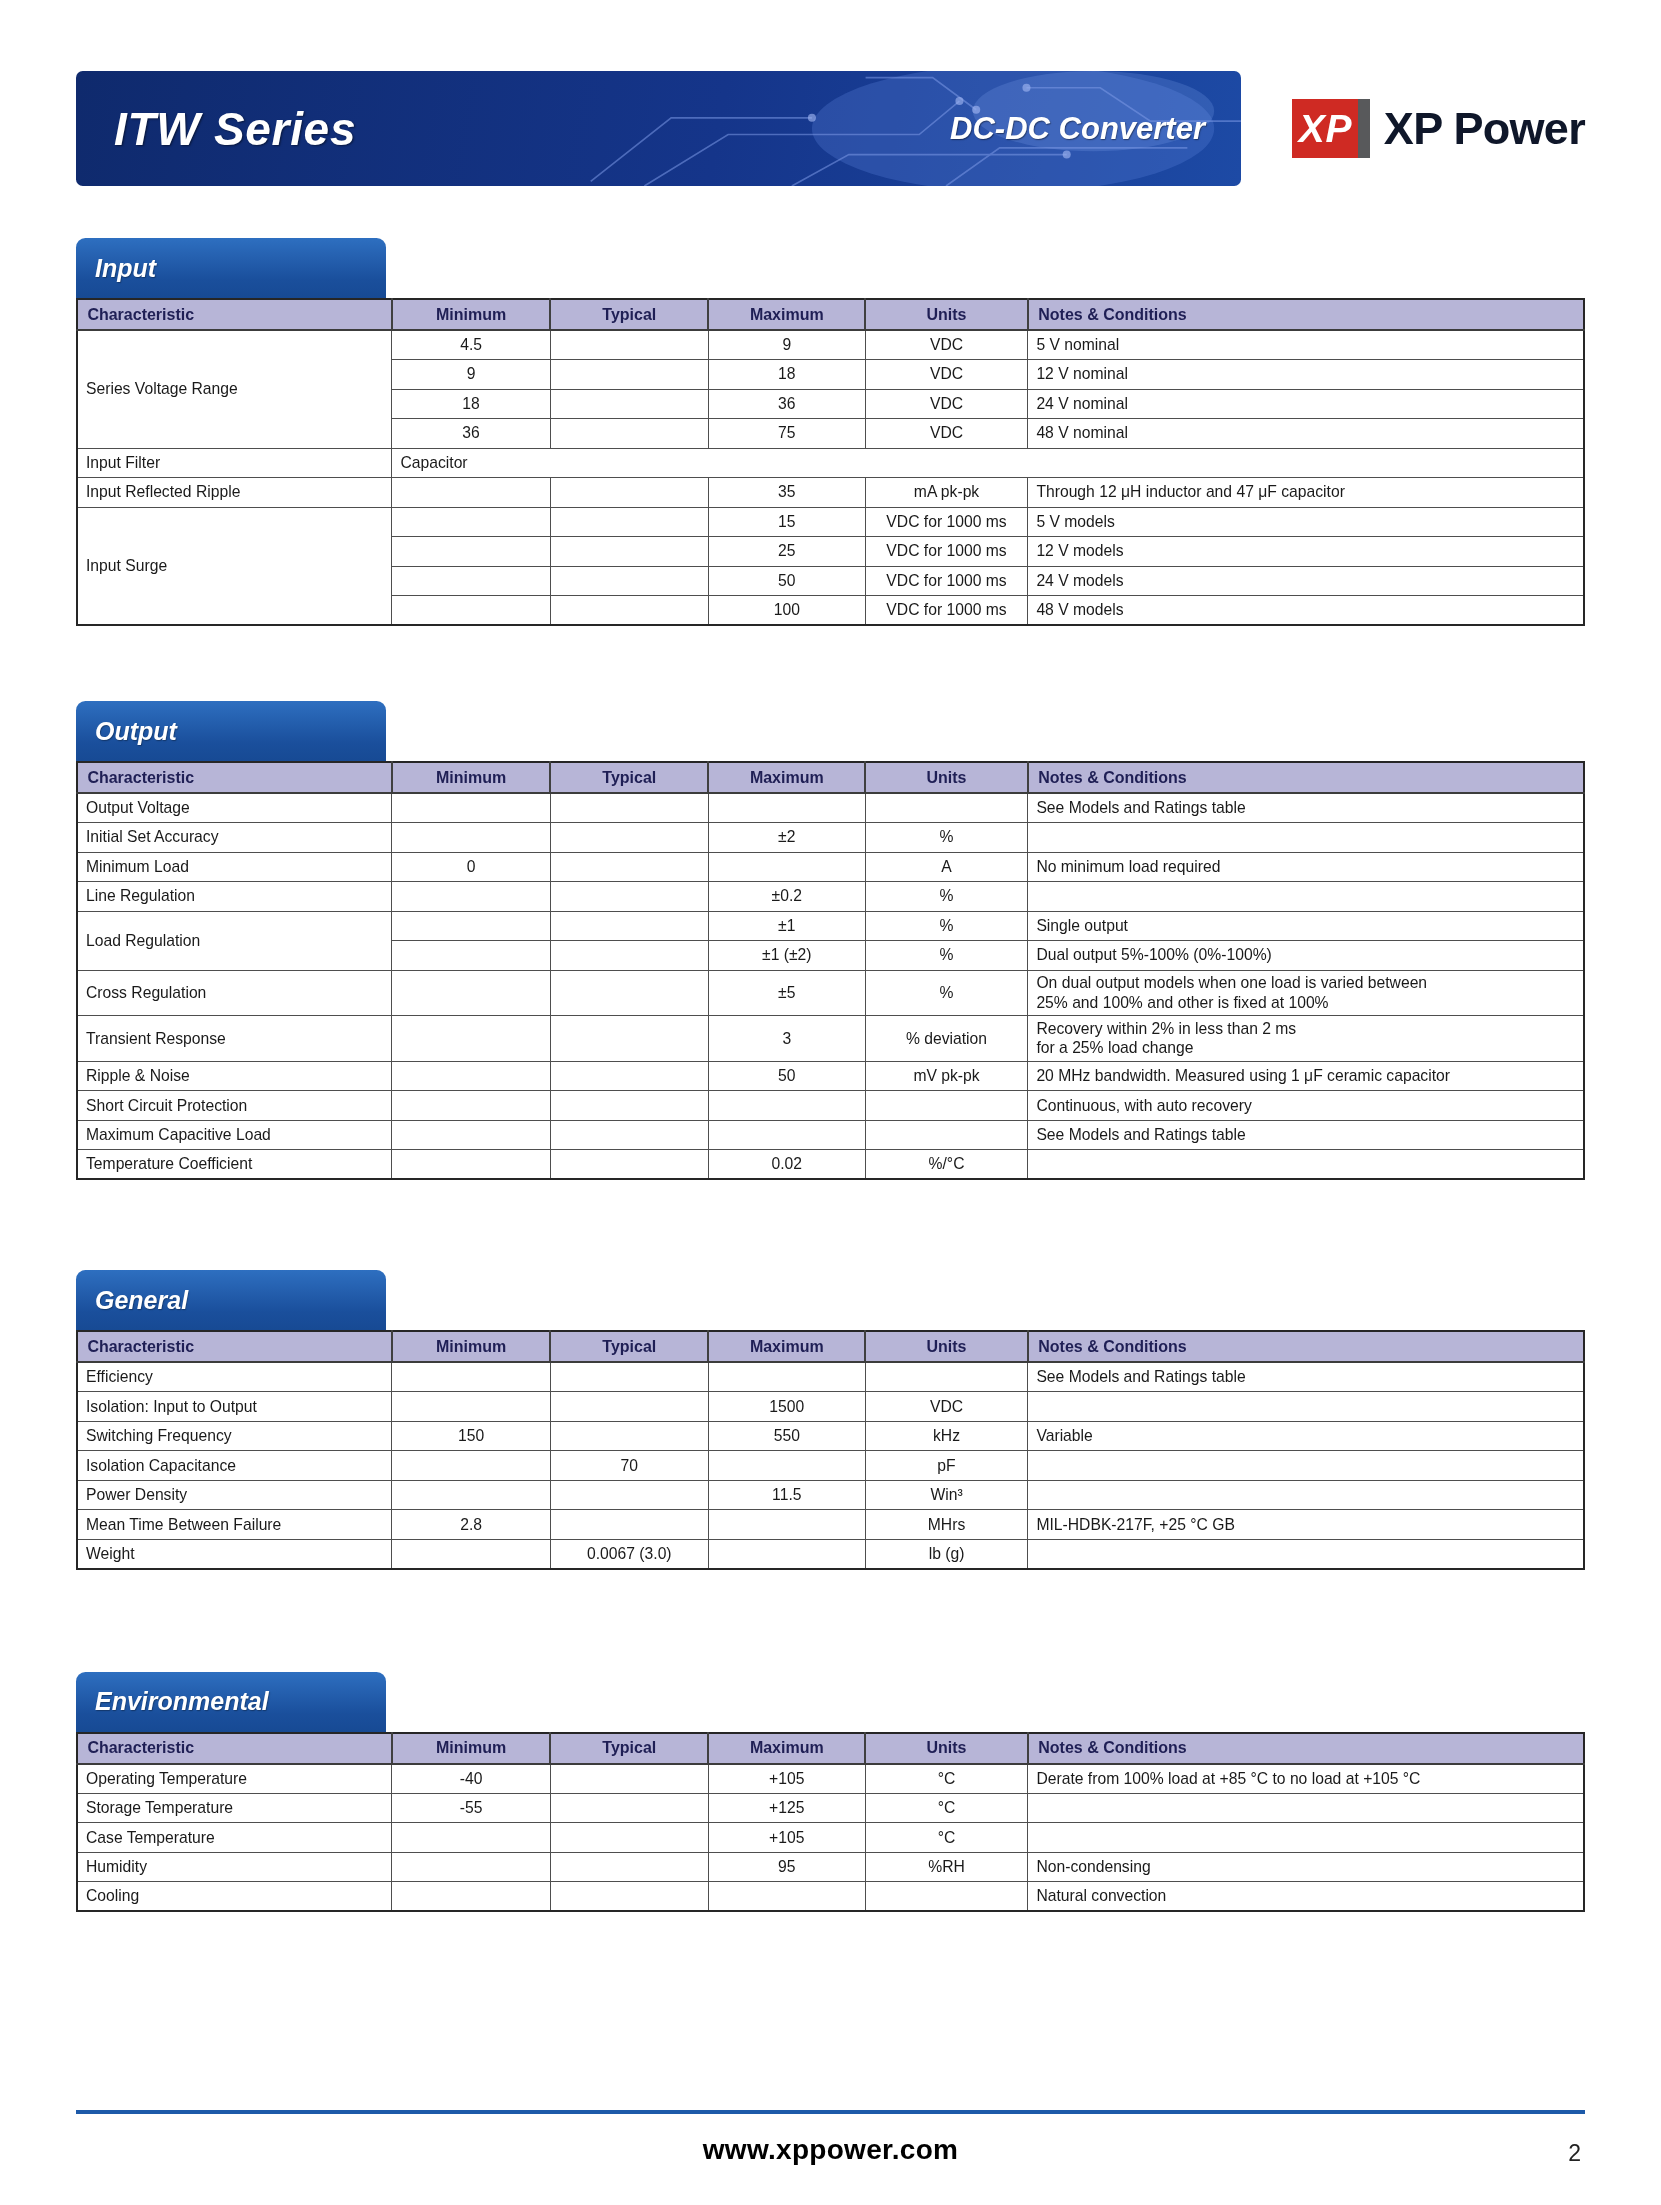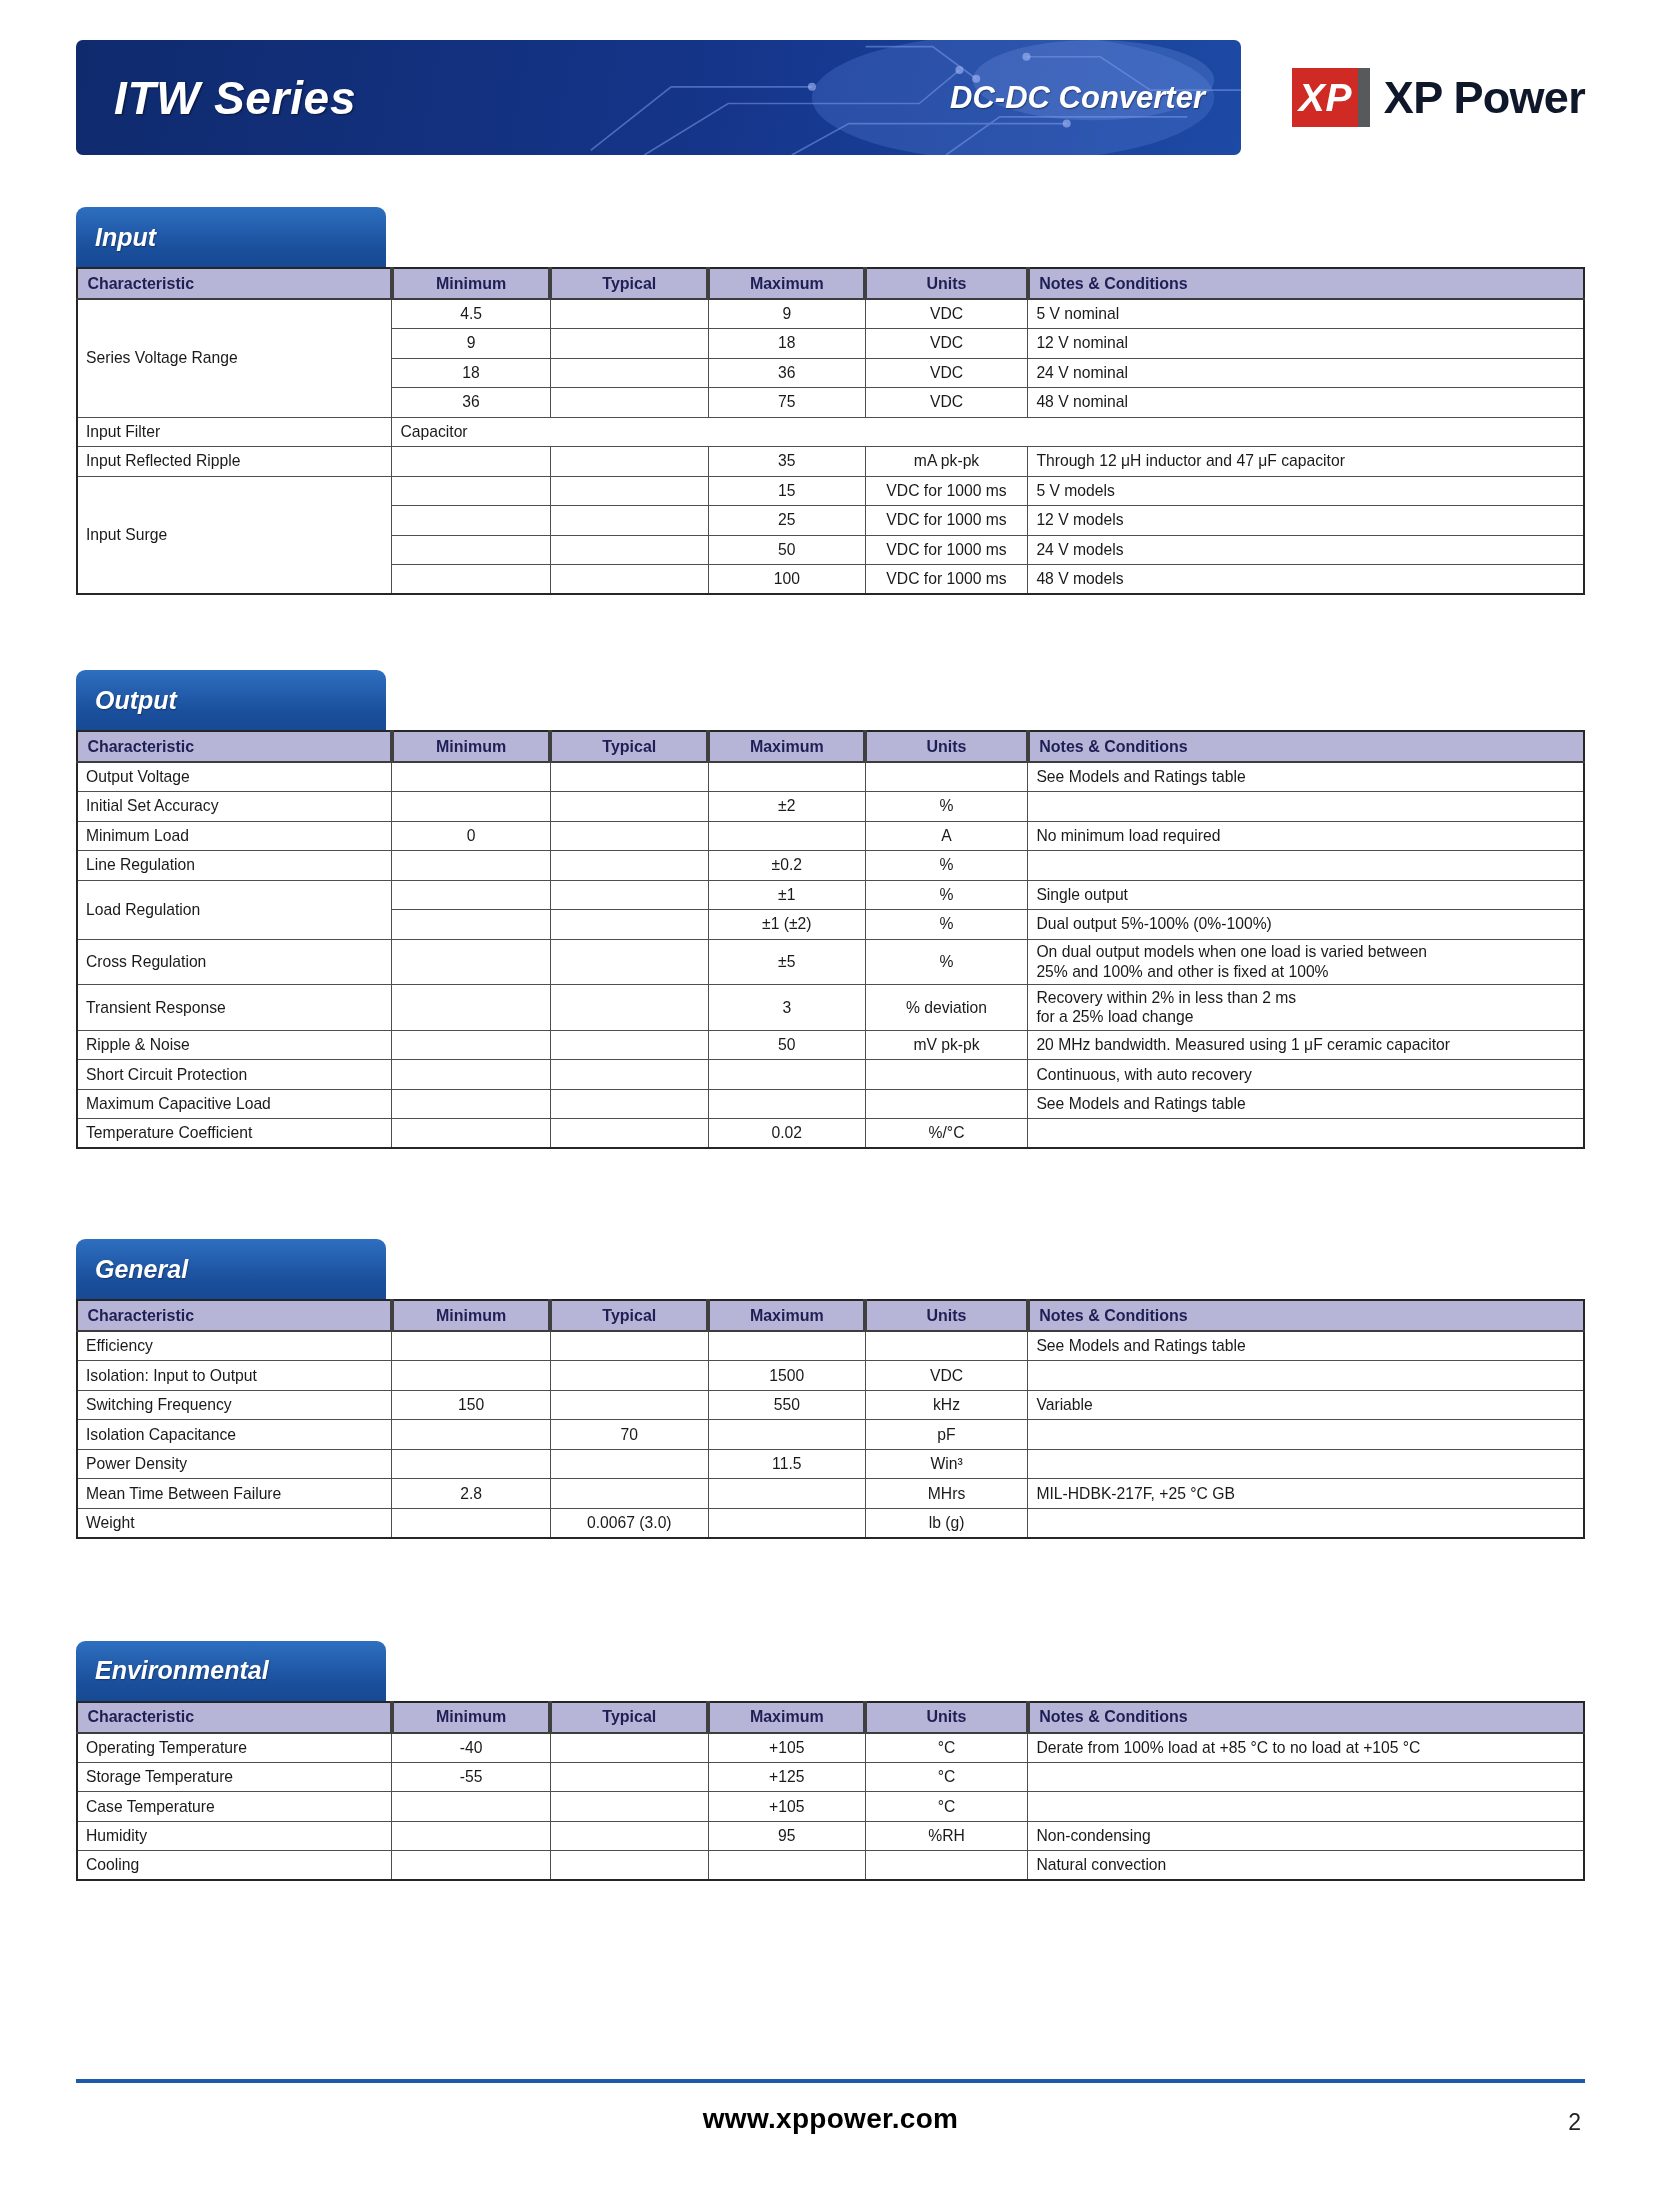--- a/index.html
+++ b/index.html
@@ -4,21 +4,21 @@
 <style>
   * { margin: 0; padding: 0; box-sizing: border-box; }
   html, body { background: #ffffff; }
   body {
     width: 1661px; height: 2205px;
     font-family: "Liberation Sans", sans-serif;
     color: #1a1a1a;
     position: relative;
     overflow: hidden;
   }
-  .page { padding: 40px 76px 0 76px; }
+  .page { padding: 71px 76px 0 76px; }
 
   
   .header-row { display: flex; align-items: center; height: 115px; }
   .banner {
     position: relative;
     width: 1165px; height: 115px;
     border-radius: 6.7px;
     background: linear-gradient(100deg, #0f2a6d 0%, #15358a 55%, #1d4aa5 100%);
     overflow: hidden;
     display: flex; align-items: center;
@@ -75,21 +75,21 @@
   }
   th {
     background: #b7b5d7;
     color: #1f1f55;
     font-size: 16px; font-weight: bold;
     height: 31px;
     text-align: center;
     border-bottom: 2px solid #3c3c3c;
     padding: 1.3px 6.7px;
   }
-  th + th { border-left: 4px solid #404040; }
+  th + th { border-left: 2px solid #404040; }
   th.left { text-align: left; padding-left: 9.4px; }
   td {
     border: 1.3px solid #4e4e4e;
     font-size: 15.7px;
     color: #1a1a1a;
     height: 29.5px;
     padding: 2.7px 8px;
     text-align: center;
     vertical-align: middle;
     line-height: 1.25;

